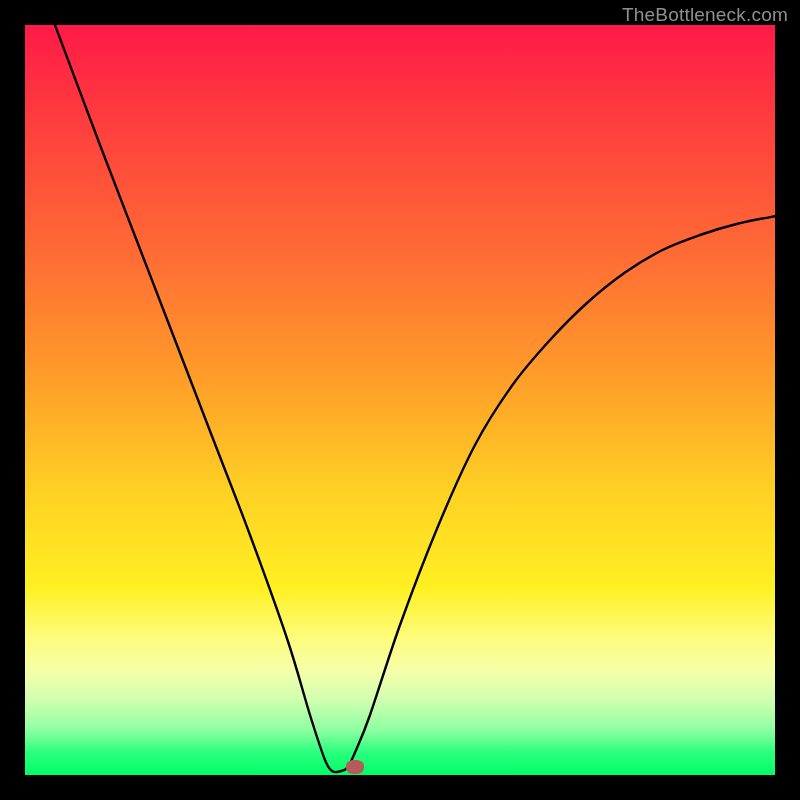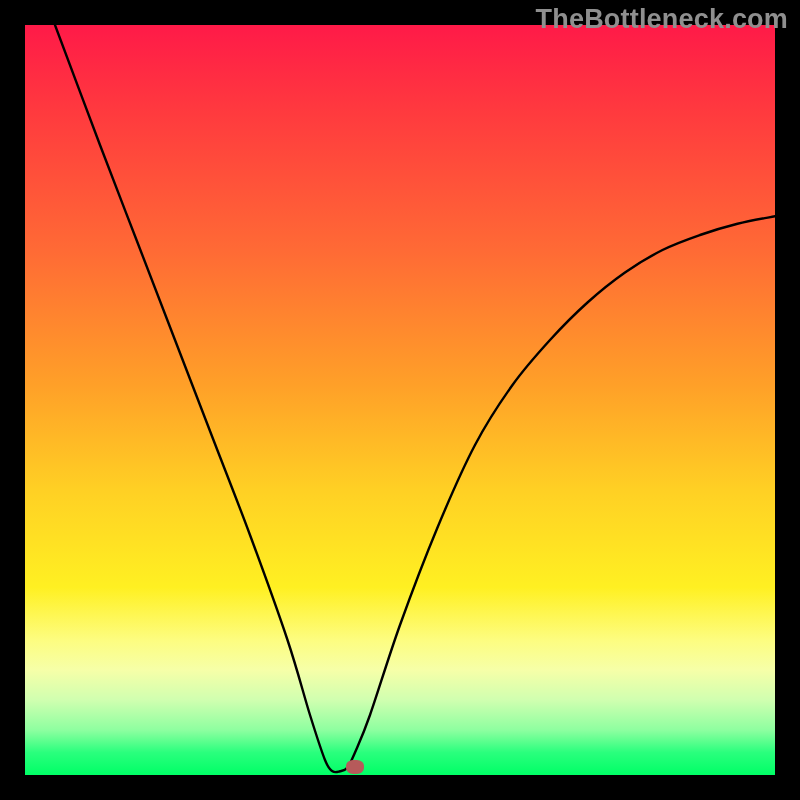--- a/index.html
+++ b/index.html
@@ -56,24 +56,23 @@
     height: 14px;
     background: #b65a5a;
     border-radius: 7px / 6px;
     transform: translate(-50%, -50%);
   }
   .watermark {
     position: absolute;
     top: 4px;
     right: 12px;
     color: #8f8f8f;
-    font-size: 27px;
+    font-size: 19px;
     letter-spacing: 0.2px;
     z-index: 5;
-    font-weight: bold;
   }
 </style>
 </head>
 <body>
 
 <div class="frame">
 
   <div class="watermark">TheBottleneck.com</div>
 
   <div class="plot"></div>

